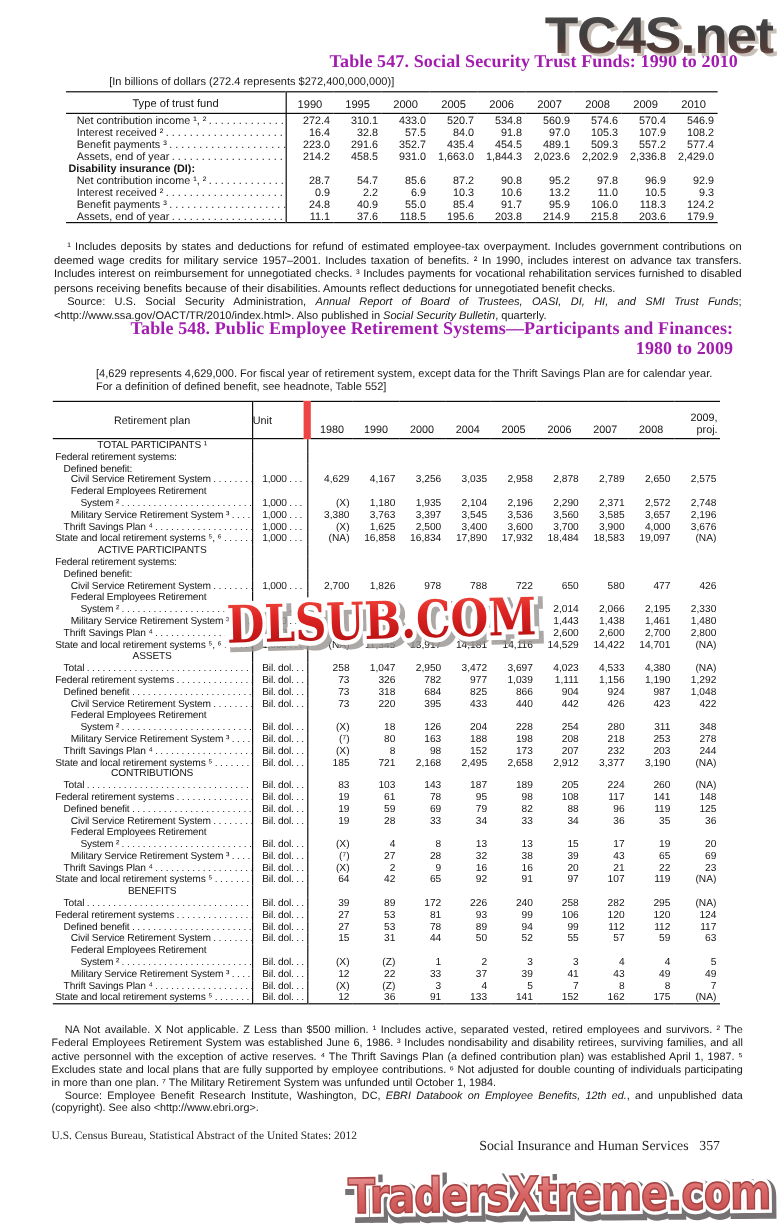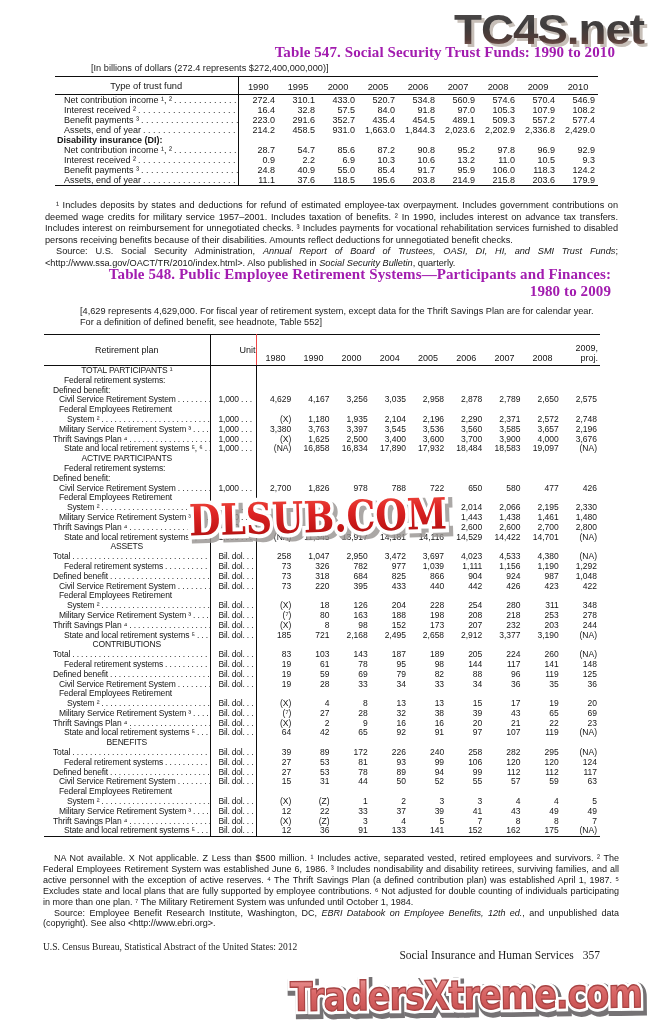--- a/index.html
+++ b/index.html
@@ -9,21 +9,21 @@
   .abs { position:absolute; }
 
   .t-title { font-family:"Liberation Serif","DejaVu Serif",serif; font-weight:700;
              font-size:15px; line-height:17px; color:#a21caf; letter-spacing:.1px;text-align:right; }
   .headnote { font-size:9.2px; line-height:11px; color:#1b1b1b;padding-left:35px; }
 
   table { border-collapse:collapse; table-layout:fixed; }
   .tbl { border-top:1.5px solid #0d0d0d; border-bottom:1.5px solid #0d0d0d; }
   .tbl thead th { font-weight:400; border-bottom:1.5px solid #0d0d0d; }
   .stub { text-align:center; border-right:1px solid #0d0d0d; vertical-align:middle; }
-  .unit-h { text-align:right; border-right:1px solid #ef4444; vertical-align:middle; }
+  .unit-h { text-align:left; border-right:6px solid #ef4444; vertical-align:middle; }
   .yr { text-align:center; vertical-align:bottom; padding-bottom:2px;margin-top:16px; }
   .yrlast { text-align:right; padding-right:2px; line-height:9.5px; }
 
   
   .t547 { width:543px; }
   .t547 thead th { height:18px; font-size:9.3px; }
   .t547 tbody td { font-size:9px; line-height:10px; height:10px; vertical-align:bottom; }
   .t547 td.lbl { border-right:1px solid #0d0d0d; }
   .t547 td.sec547 { font-weight:700; padding-left:2px; }
 
@@ -35,21 +35,21 @@
   .t548 td.unit { border-right:1px solid #0d0d0d; padding-left:8px; letter-spacing:-.2px; }
   .t548 td.secc { text-align:center; }
 
   td.val { text-align:right; padding-right:3px; }
 
   .lw { display:flex; align-items:baseline; min-width:0; }
   .lt { white-space:nowrap; }
   .ldr { flex:1 1 auto; min-width:0; overflow:hidden; white-space:nowrap; margin-left:2px; color:#1c1c1c; }
   .ldr::after { content:". . . . . . . . . . . . . . . . . . . . . . . . . . . . . . . . . . . . . . . . . . . . . . . . . . . . . . . . . . . ."; }
   .i547 { padding-left:9px; }
-  .ind0 { padding-left:2px;margin-left:18px; } .ind1 { padding-left:9px; } .ind2 { padding-left:15px; }
+  .ind0 { padding-left:2px; } .ind1 { padding-left:9px; } .ind2 { padding-left:15px; }
   .lw.sub { padding-left:23px; }
 
   .fnblk { text-align:justify; }
   .fnp { font-size:9.2px; line-height:11.6px; text-indent:11px; color:#161616; }
   .fn548 .fnp { font-size:9px; line-height:10.9px; }
   .fnp i { font-style:italic; }
 
   .footer-right { font-family:"Liberation Serif","DejaVu Serif",serif; font-size:11.5px; color:#1d1d1d; }
   .footer-right .pgnum { margin-left:9px; }
   .footer-left { font-family:"Liberation Serif","DejaVu Serif",serif; font-size:9.5px; color:#1d1d1d; }
@@ -773,21 +773,21 @@
             <span class="lt">Federal retirement systems</span>
             <span class="ldr"></span>
           </div>
         </td>
         <td class="unit">Bil. dol. . .</td>
         <td class="val">19</td>
         <td class="val">61</td>
         <td class="val">78</td>
         <td class="val">95</td>
         <td class="val">98</td>
-        <td class="val">144</td>
+        <td class="val">108</td>
         <td class="val">117</td>
         <td class="val">141</td>
         <td class="val">148</td>
       </tr>
       <tr>
         <td class="lbl">
           <div class="lw ind1">
             <span class="lt">Defined benefit</span>
             <span class="ldr"></span>
           </div>

